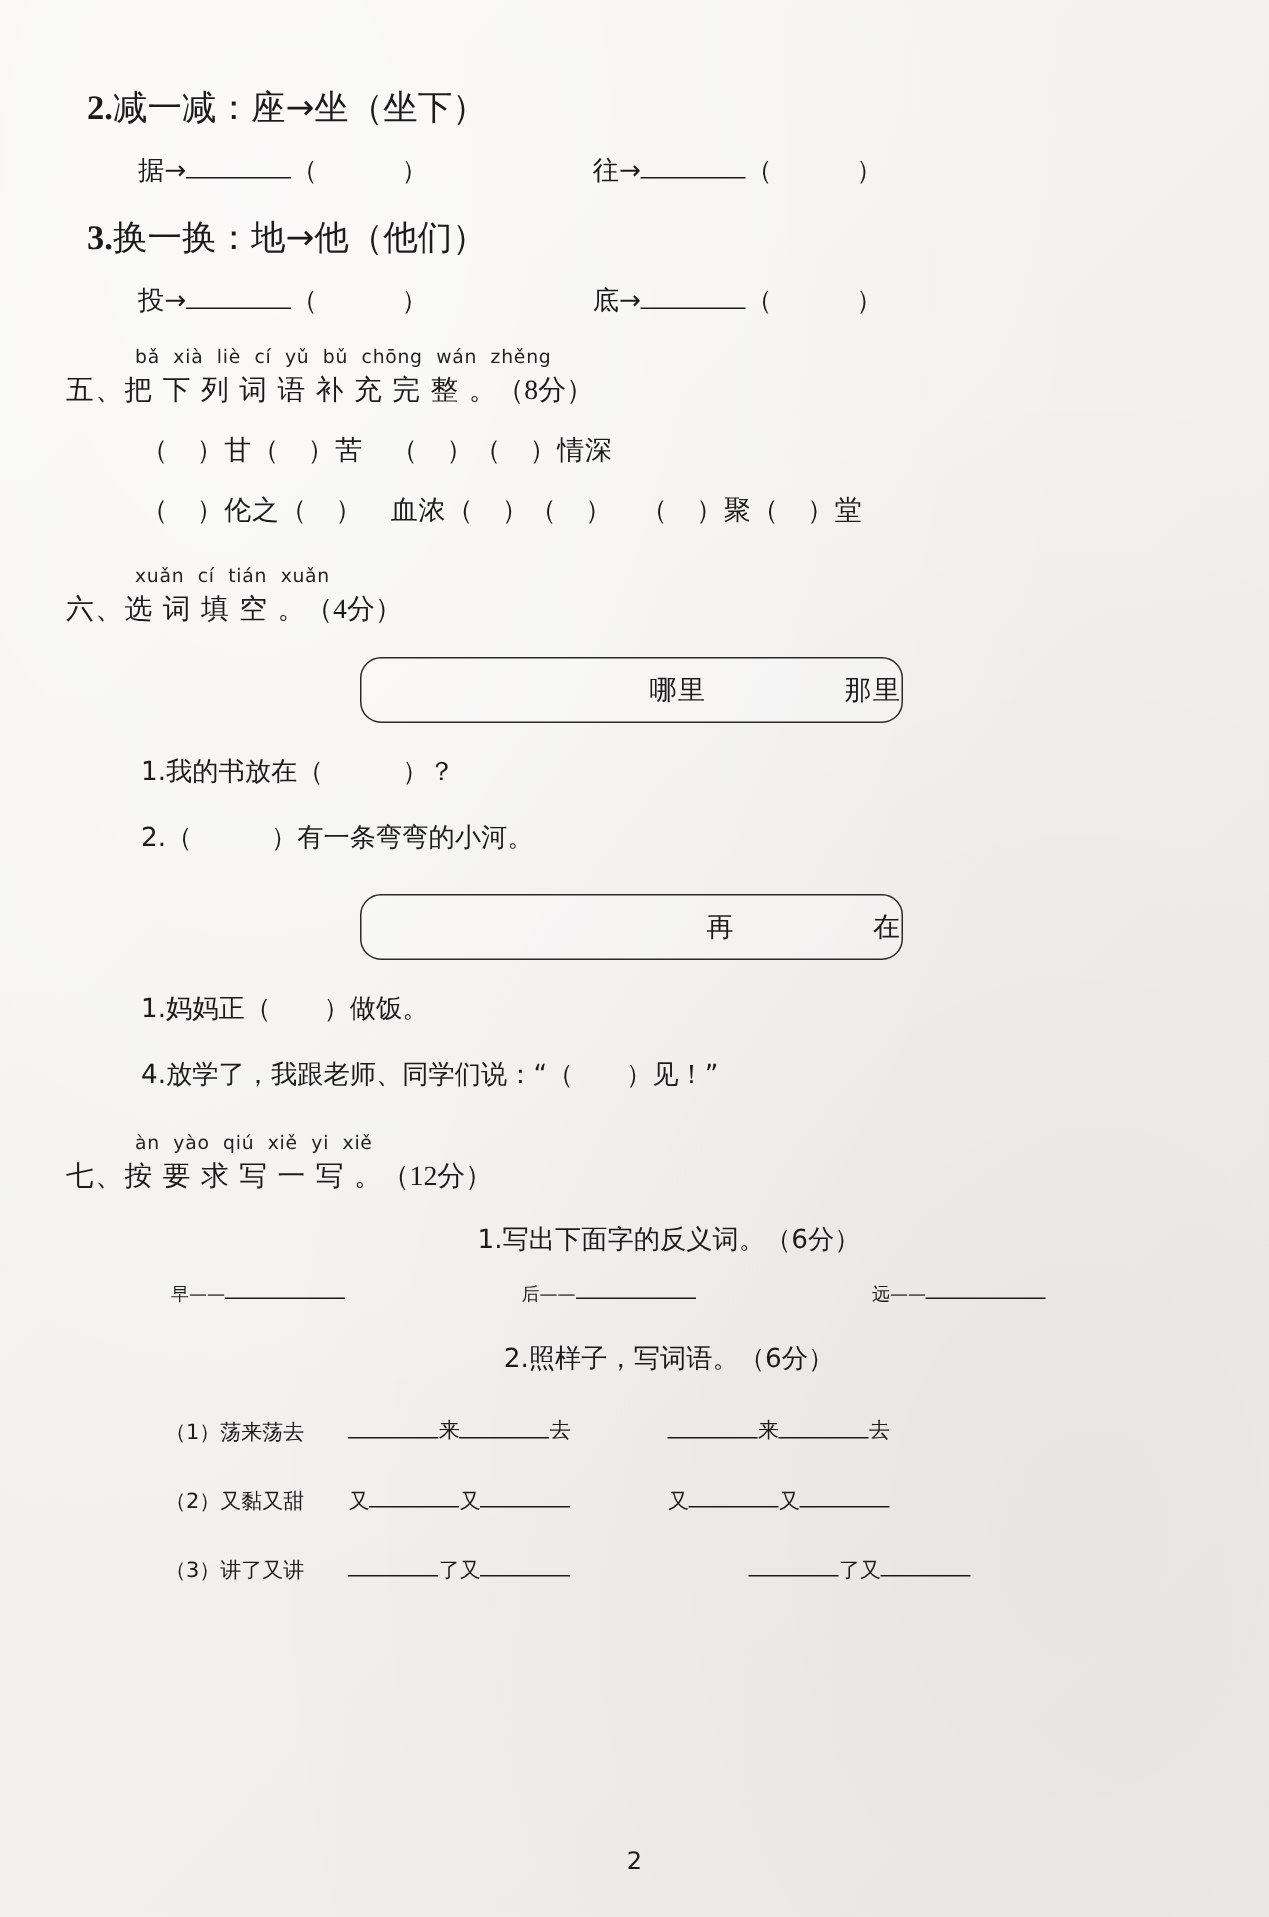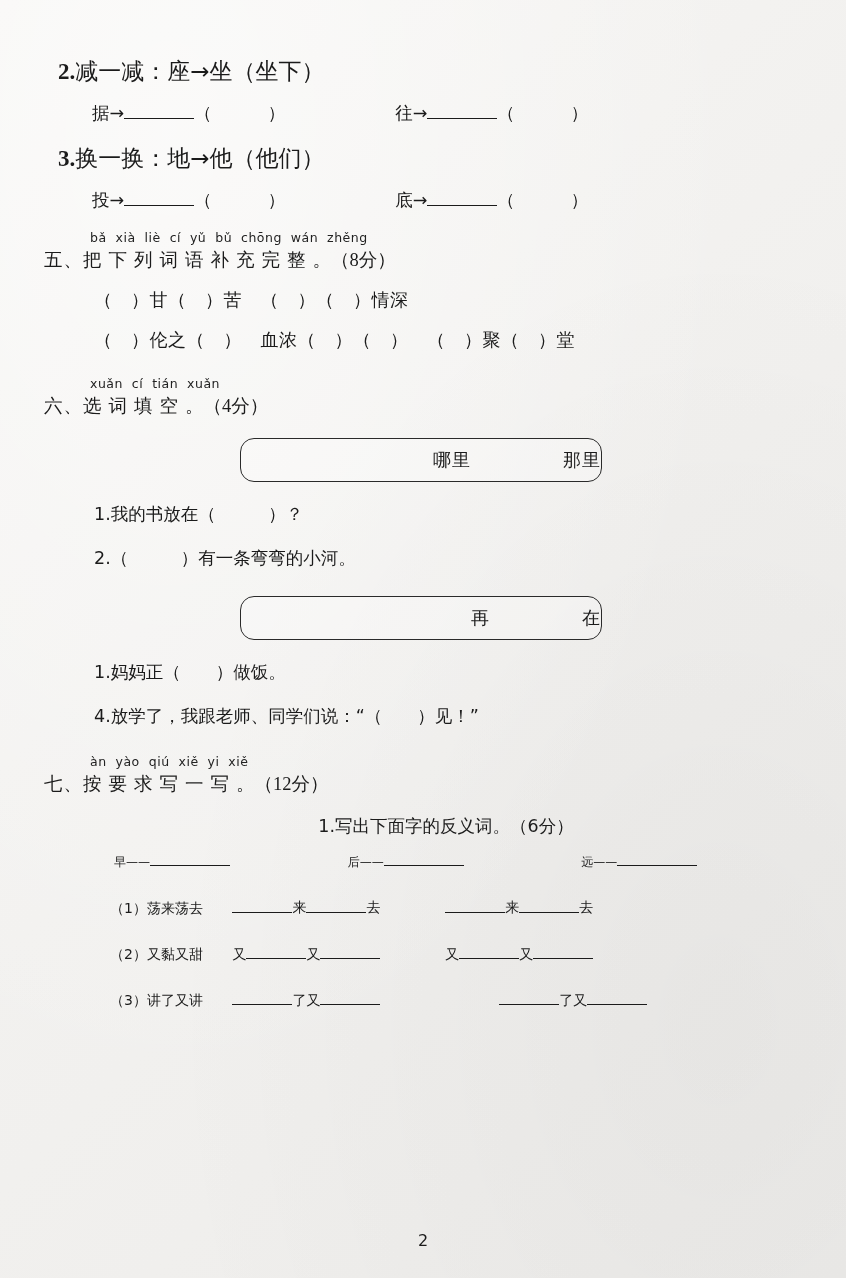--- a/index.html
+++ b/index.html
@@ -260,20 +260,21 @@
       <div class="sub-num zh">1.写出下面字的反义词。（6分）</div>
 
       <div class="ant-row zh">
         <span>早——</span><span class="blank-ul w80"></span>
         <span class="gap-lg"></span>
         <span>后——</span><span class="blank-ul w80"></span>
         <span class="gap-lg"></span>
         <span>远——</span><span class="blank-ul w80"></span>
       </div>
 
+      <div class="sub-num zh" style="margin-top:22px;">2.照样子，写词语。（6分）</div>
 
       <div class="pattern-row zh">
         <span class="label">（1）荡来荡去</span>
         <span class="blank-ul w60"></span><span>来</span><span class="blank-ul w60"></span><span>去</span>
         <span class="gap-md"></span>
         <span class="blank-ul w60"></span><span>来</span><span class="blank-ul w60"></span><span>去</span>
       </div>
 
       <div class="pattern-row zh">
         <span class="label">（2）又黏又甜</span>

